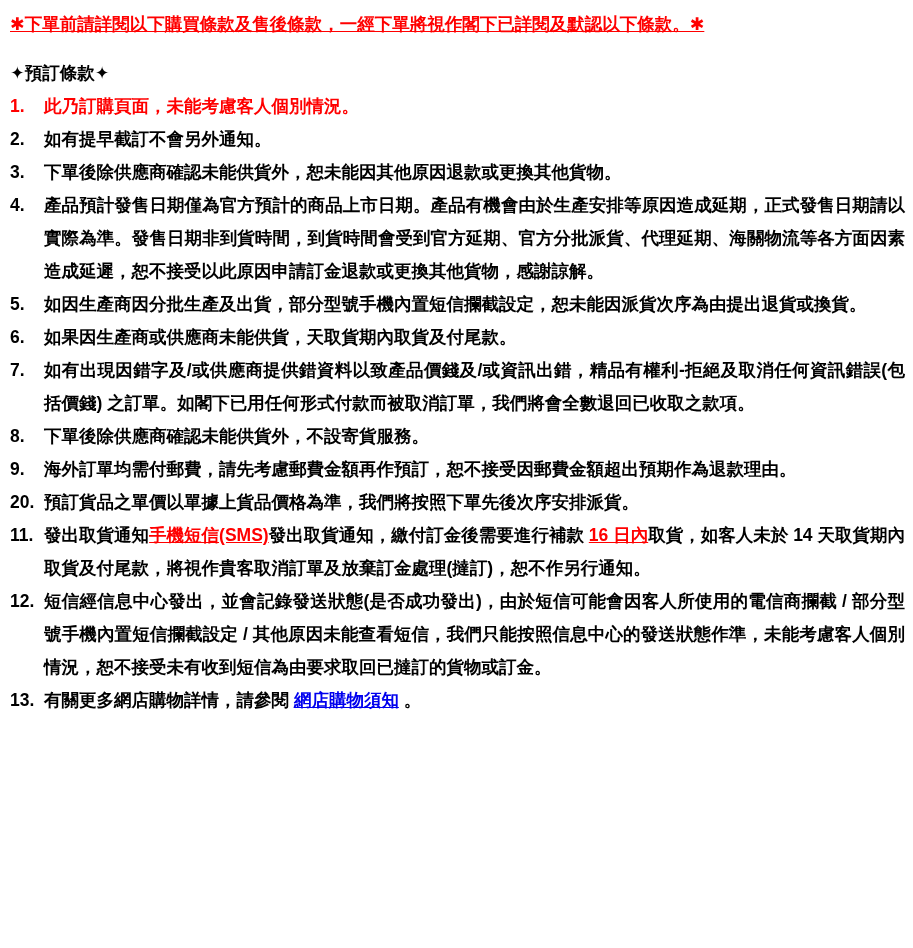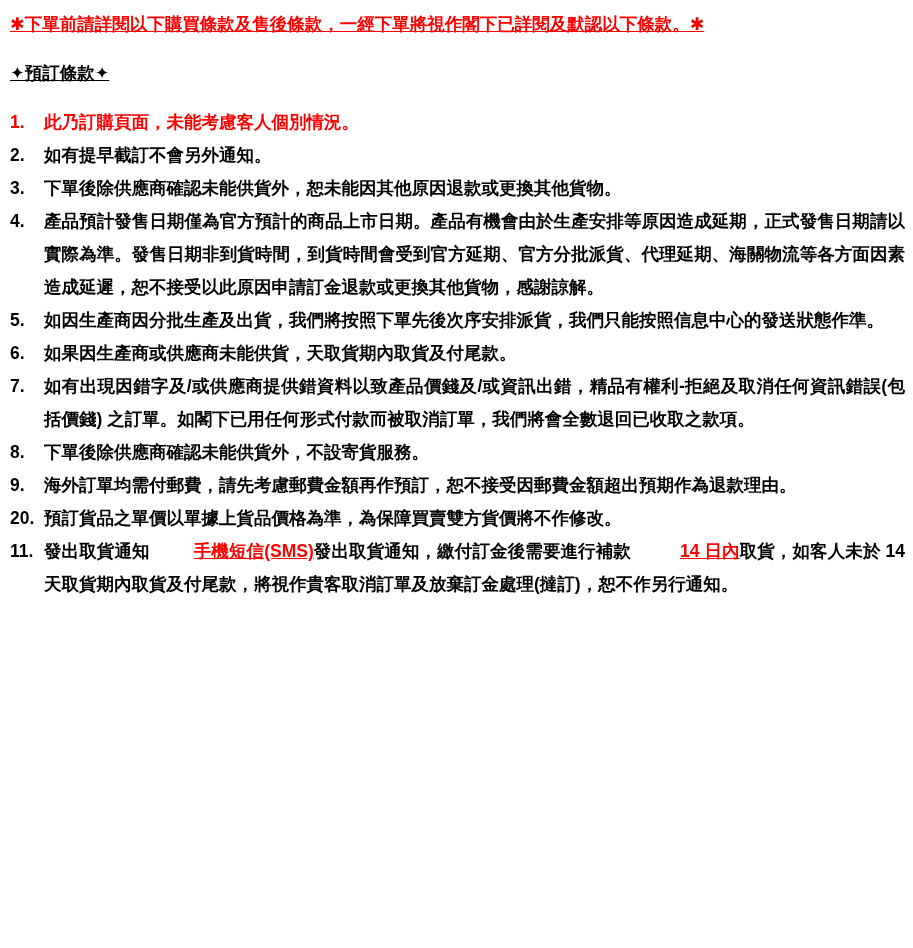--- a/index.html
+++ b/index.html
@@ -19,22 +19,20 @@
     line-height: 33px;
     color: #000000;
   }
   .terms-header {
     color: #ff0000;
     text-decoration: underline;
     margin-bottom: 16px;
   }
   .section-title {
     color: #000000;
-    text-decoration: underline;
-    margin-bottom: 16px;
   }
   .terms-list {
     margin: 0;
     padding: 0;
     list-style: none;
   }
   .term-item {
     display: flex;
     align-items: flex-start;
   }
@@ -47,21 +45,20 @@
     text-align: justify;
   }
   .term-item.red,
   .term-item.red .num,
   .term-item.red .body {
     color: #ff0000;
   }
   .seg-red-underline {
     color: #ff0000;
     text-decoration: underline;
-    margin-left: 44px;
   }
   .seg-link {
     color: #0000ee;
     text-decoration: underline;
     cursor: pointer;
   }
 </style>
 </head>
 <body>
 
@@ -82,40 +79,48 @@
       <li class="term-item">
         <span class="num">3.</span>
         <span class="body"><span>下單後除供應商確認未能供貨外，恕未能因其他原因退款或更換其他貨物。</span></span>
       </li>
       <li class="term-item">
         <span class="num">4.</span>
         <span class="body"><span>產品預計發售日期僅為官方預計的商品上市日期。產品有機會由於生產安排等原因造成延期，正式發售日期請以實際為準。發售日期非到貨時間，到貨時間會受到官方延期、官方分批派貨、代理延期、海關物流等各方面因素造成延遲，恕不接受以此原因申請訂金退款或更換其他貨物，感謝諒解。</span></span>
       </li>
       <li class="term-item">
         <span class="num">5.</span>
-        <span class="body"><span>如因生產商因分批生產及出貨，我們將按照下單先後次序安排派貨，我們只能按照信息中心的發送狀態作準。</span></span>
+        <span class="body"><span>如因生產商因分批生產及出貨，部分型號手機內置短信攔截設定，恕未能因派貨次序為由提出退貨或換貨。</span></span>
       </li>
       <li class="term-item">
         <span class="num">6.</span>
         <span class="body"><span>如果因生產商或供應商未能供貨，天取貨期內取貨及付尾款。</span></span>
       </li>
       <li class="term-item">
         <span class="num">7.</span>
         <span class="body"><span>如有出現因錯字及/或供應商提供錯資料以致產品價錢及/或資訊出錯，精品有權利-拒絕及取消任何資訊錯誤(包括價錢) 之訂單。如閣下已用任何形式付款而被取消訂單，我們將會全數退回已收取之款項。</span></span>
       </li>
       <li class="term-item">
         <span class="num">8.</span>
         <span class="body"><span>下單後除供應商確認未能供貨外，不設寄貨服務。</span></span>
       </li>
       <li class="term-item">
         <span class="num">9.</span>
         <span class="body"><span>海外訂單均需付郵費，請先考慮郵費金額再作預訂，恕不接受因郵費金額超出預期作為退款理由。</span></span>
       </li>
       <li class="term-item">
         <span class="num">20.</span>
-        <span class="body"><span>預訂貨品之單價以單據上貨品價格為準，為保障買賣雙方貨價將不作修改。</span></span>
+        <span class="body"><span>預訂貨品之單價以單據上貨品價格為準，我們將按照下單先後次序安排派貨。</span></span>
       </li>
       <li class="term-item">
         <span class="num">11.</span>
-        <span class="body"><span>發出取貨通知</span><span class="seg-red-underline">手機短信(SMS)</span><span>發出取貨通知，繳付訂金後需要進行補款 </span><span class="seg-red-underline">14 日內</span><span>取貨，如客人未於 14 天取貨期內取貨及付尾款，將視作貴客取消訂單及放棄訂金處理(撻訂)，恕不作另行通知。</span></span>
+        <span class="body"><span>發出取貨通知</span><span class="seg-red-underline">手機短信(SMS)</span><span>發出取貨通知，繳付訂金後需要進行補款 </span><span class="seg-red-underline">16 日內</span><span>取貨，如客人未於 14 天取貨期內取貨及付尾款，將視作貴客取消訂單及放棄訂金處理(撻訂)，恕不作另行通知。</span></span>
+      </li>
+      <li class="term-item">
+        <span class="num">12.</span>
+        <span class="body"><span>短信經信息中心發出，並會記錄發送狀態(是否成功發出)，由於短信可能會因客人所使用的電信商攔截 / 部分型號手機內置短信攔截設定 / 其他原因未能查看短信，我們只能按照信息中心的發送狀態作準，未能考慮客人個別情況，恕不接受未有收到短信為由要求取回已撻訂的貨物或訂金。</span></span>
+      </li>
+      <li class="term-item">
+        <span class="num">13.</span>
+        <span class="body"><span>有關更多網店購物詳情，請參閱 </span><a href="#" class="seg-link">網店購物須知</a><span> 。</span></span>
       </li>
     </ol>
 </div>
 
 </body></html>

